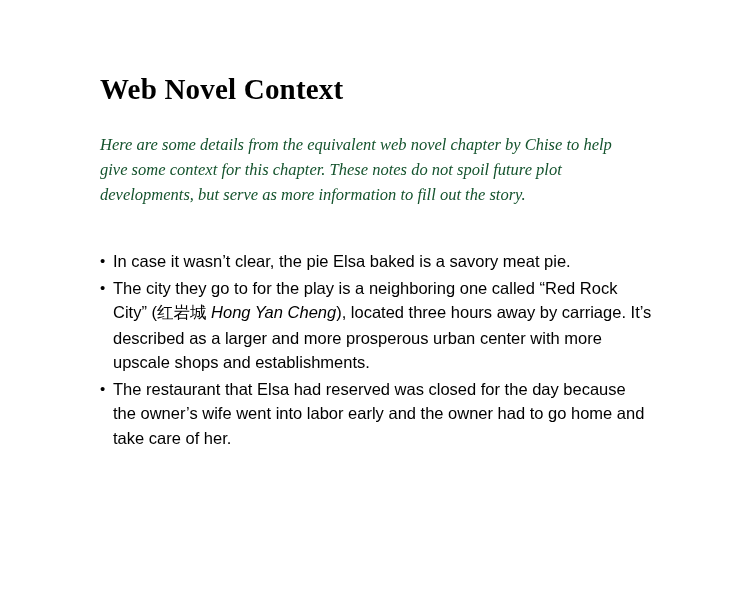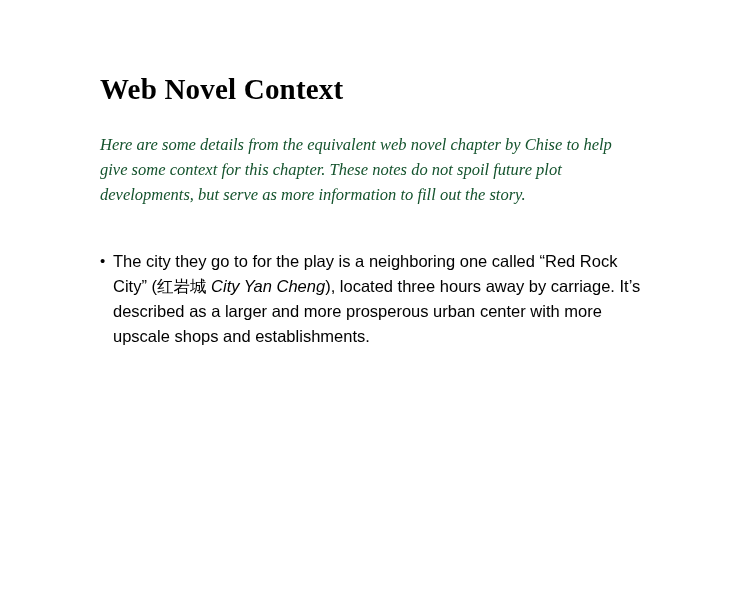--- a/index.html
+++ b/index.html
@@ -73,16 +73,18 @@
 
 <div class="page">
 
   <h1 class="doc-title">Web Novel Context</h1>
 
   <div class="intro">
     <p>Here are some details from the equivalent web novel chapter by Chise to help give some context for this chapter. These notes do not spoil future plot developments, but serve as more information to fill out the story.</p>
   </div>
 
   <ul class="notes" id="notes-list">
-      <li id="note-red-rock-city"><span>The city they go to for the play is a neighboring one called “Red Rock City” (</span><span class="cjk">红岩城</span><span class="it"> City Yan Cheng</span><span>), located three hours away by carriage. It’s described as a larger and more prosperous urban center with more upscale shops and establishments.</span></li>
+      <li id="note-pie"><span>In case it wasn’t clear, the pie Elsa baked is a savory meat pie.</span></li>
+      <li id="note-red-rock-city"><span>The city they go to for the play is a neighboring one called “Red Rock City” (</span><span class="cjk">红岩城</span><span class="it"> Hong Yan Cheng</span><span>), located three hours away by carriage. It’s described as a larger and more prosperous urban center with more upscale shops and establishments.</span></li>
+      <li id="note-restaurant"><span>The restaurant that Elsa had reserved was closed for the day because the owner’s wife went into labor early and the owner had to go home and take care of her.</span></li>
     </ul>
 
 </div>
 
 </body></html>

